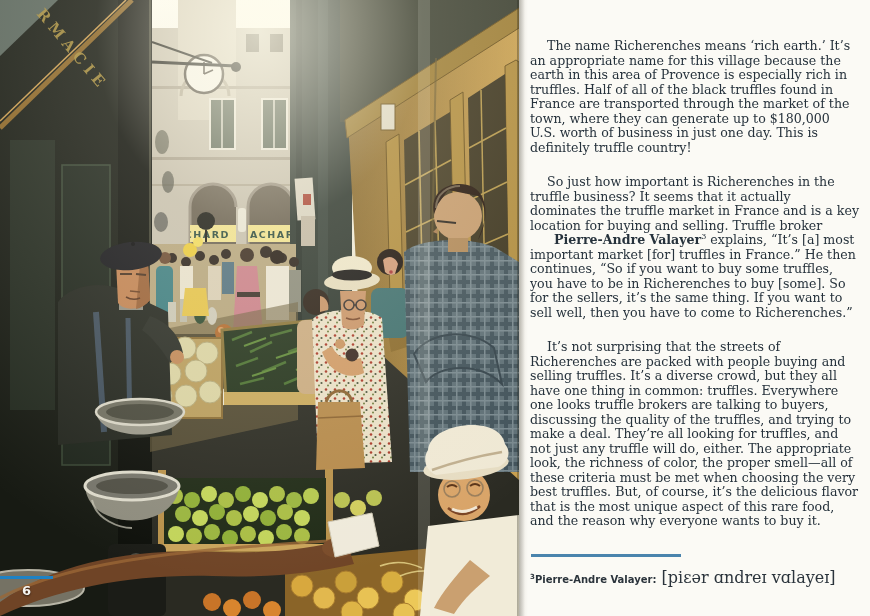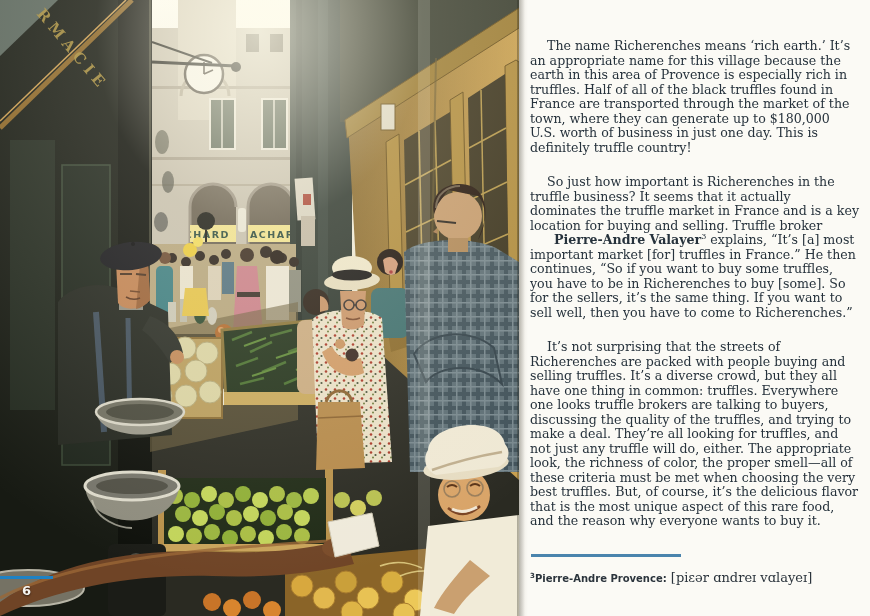--- a/index.html
+++ b/index.html
@@ -28,21 +28,21 @@
     color:#26323c;font-size:12.6px;line-height:14.5px;text-align:left;
   }
   .para{margin:0 0 20px 0;text-indent:17px;}
   .para:last-of-type{margin-bottom:0;}
   .bold-name{font-weight:bold;margin-left:24px;}
   .text-col sup{font-size:8px;line-height:0;vertical-align:super;}
   .divider{width:150px;height:3px;background:#4a84ad;margin:25px 0 14px 1px;}
   .footnote{font-size:10.4px;line-height:13px;color:#2b343c;}
   .footnote sup{font-size:7px;line-height:0;vertical-align:super;font-family:"DejaVu Sans",sans-serif;font-weight:bold;}
   .fn-term{font-family:"DejaVu Sans",sans-serif;font-weight:bold;font-size:10px;}
-  .fn-pron{font-size:13px;}
+  .fn-pron{font-size:16px;}
   .rule-right{position:absolute;right:0;top:582px;width:52px;height:3px;background:#2d7ca6;}
   .pageno-right{
     position:absolute;right:22px;top:584px;color:#2c2c2c;
     font-family:"DejaVu Sans",sans-serif;font-weight:bold;font-size:13px;
   }
   
   .gutter{position:absolute;left:517px;top:0;width:8px;height:616px;
     background:linear-gradient(90deg,rgba(40,40,30,.35),rgba(40,40,30,0));pointer-events:none;}
   
   .achard-text{font-family:"DejaVu Sans",sans-serif;font-weight:bold;font-size:9.5px;letter-spacing:1.5px;}
@@ -444,21 +444,21 @@
     <div class="text-col">
 
       <p class="para"><span>The name Richerenches means ‘rich earth.’ It’s an appropriate name for this village because the earth in this area of Provence is especially rich in truffles. Half of all of the black truffles found in France are transported through the market of the town, where they can generate up to $180,000 U.S. worth of business in just one day. This is definitely truffle country!</span></p>
 
       <p class="para"><span>So just how important is Richerenches in the truffle business? It seems that it actually dominates the truffle market in France and is a key location for buying and selling. Truffle broker </span><span class="bold-name">Pierre-Andre Valayer</span><sup>3</sup><span> explains, “It’s [a] most important market [for] truffles in France.” He then continues, “So if you want to buy some truffles, you have to be in Richerenches to buy [some]. So for the sellers, it’s the same thing. If you want to sell well, then you have to come to Richerenches.”</span></p>
 
       <p class="para"><span>It’s not surprising that the streets of Richerenches are packed with people buying and selling truffles. It’s a diverse crowd, but they all have one thing in common: truffles. Everywhere one looks truffle brokers are talking to buyers, discussing the quality of the truffles, and trying to make a deal. They’re all looking for truffles, and not just any truffle will do, either. The appropriate look, the richness of color, the proper smell—all of these criteria must be met when choosing the very best truffles. But, of course, it’s the delicious flavor that is the most unique aspect of this rare food, and the reason why everyone wants to buy it.</span></p>
 
       <div class="divider"></div>
 
-      <p class="footnote"><sup>3</sup><span class="fn-term">Pierre-Andre Provence:</span><span class="fn-pron"> [piɛər ɑndreɪ vɑlayeɪ]</span></p>
+      <p class="footnote"><sup>3</sup><span class="fn-term">Pierre-Andre Valayer:</span><span class="fn-pron"> [piɛər ɑndreɪ vɑlayeɪ]</span></p>
     </div>
 
     <div class="rule-right"></div>
     <div class="pageno-right">7</div>
   </div>
 
   <div class="gutter"></div>
 </div>
 
 </body></html>

